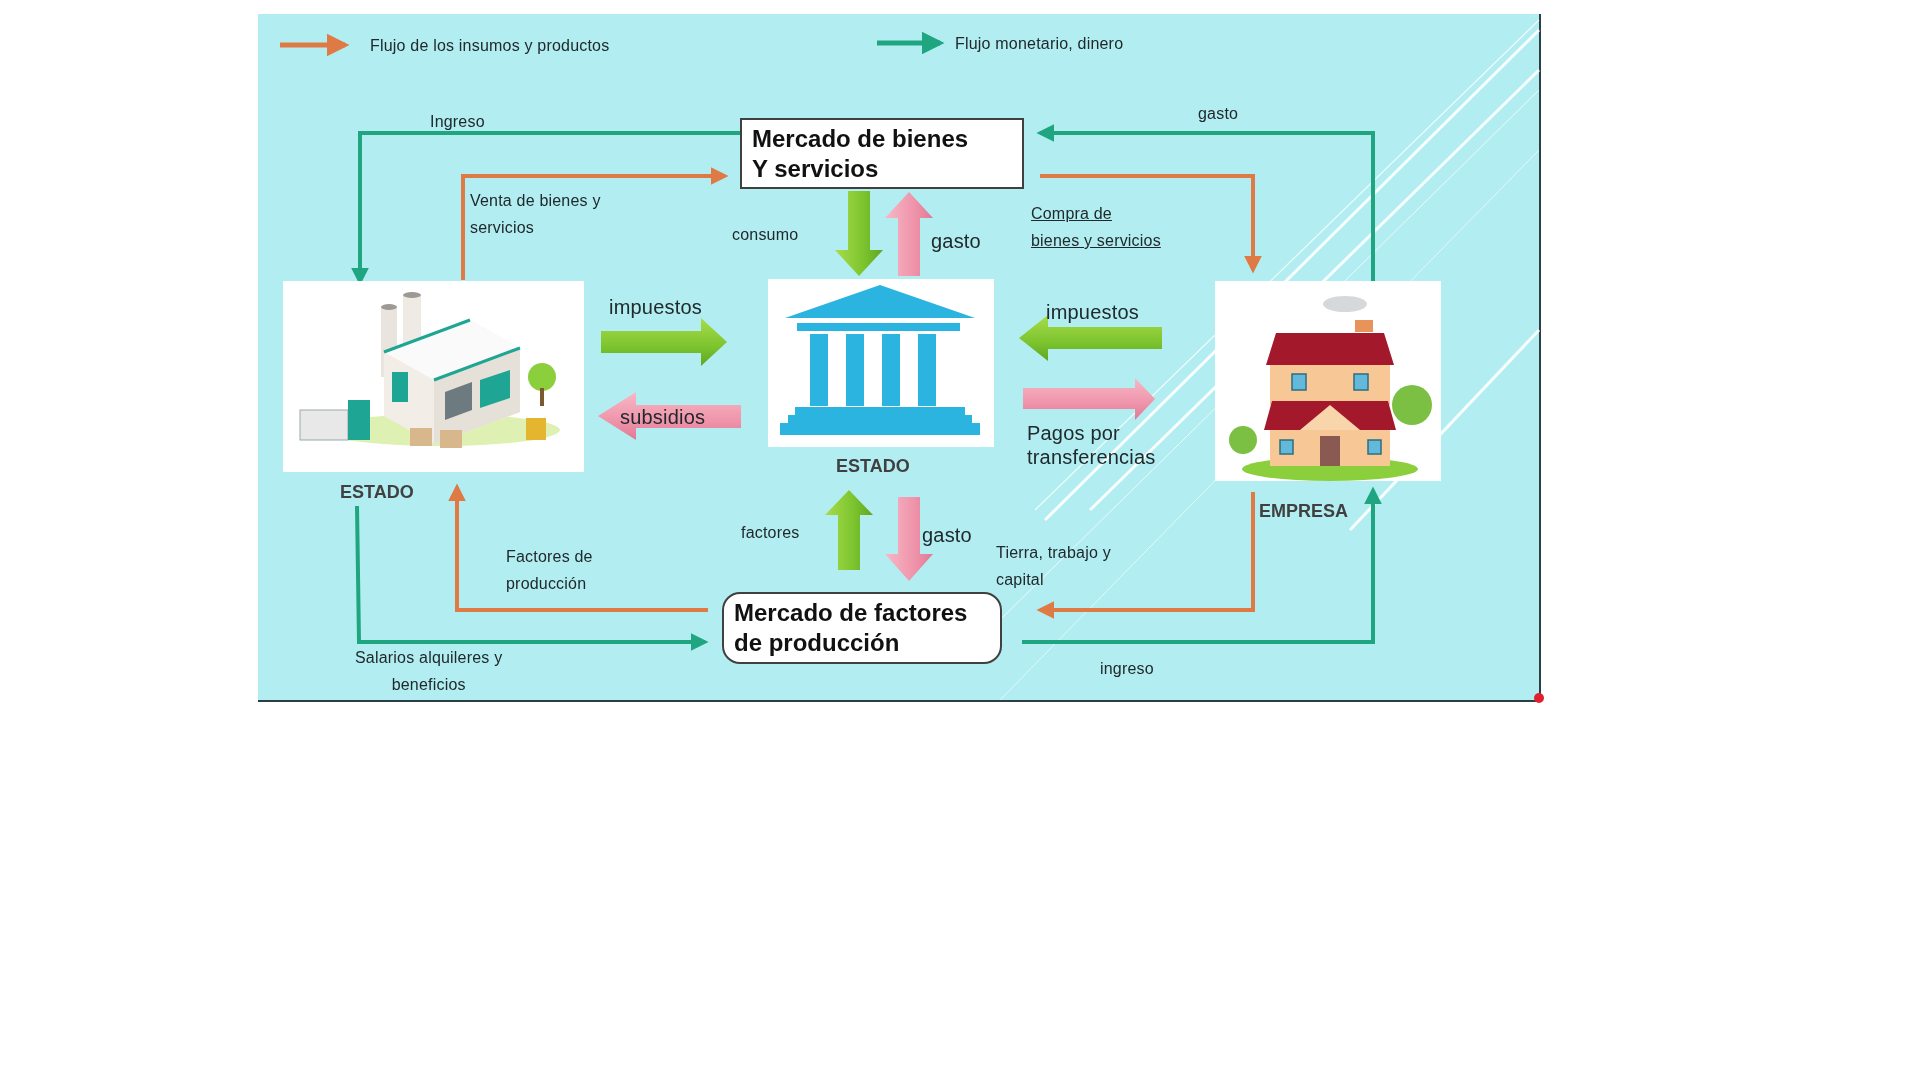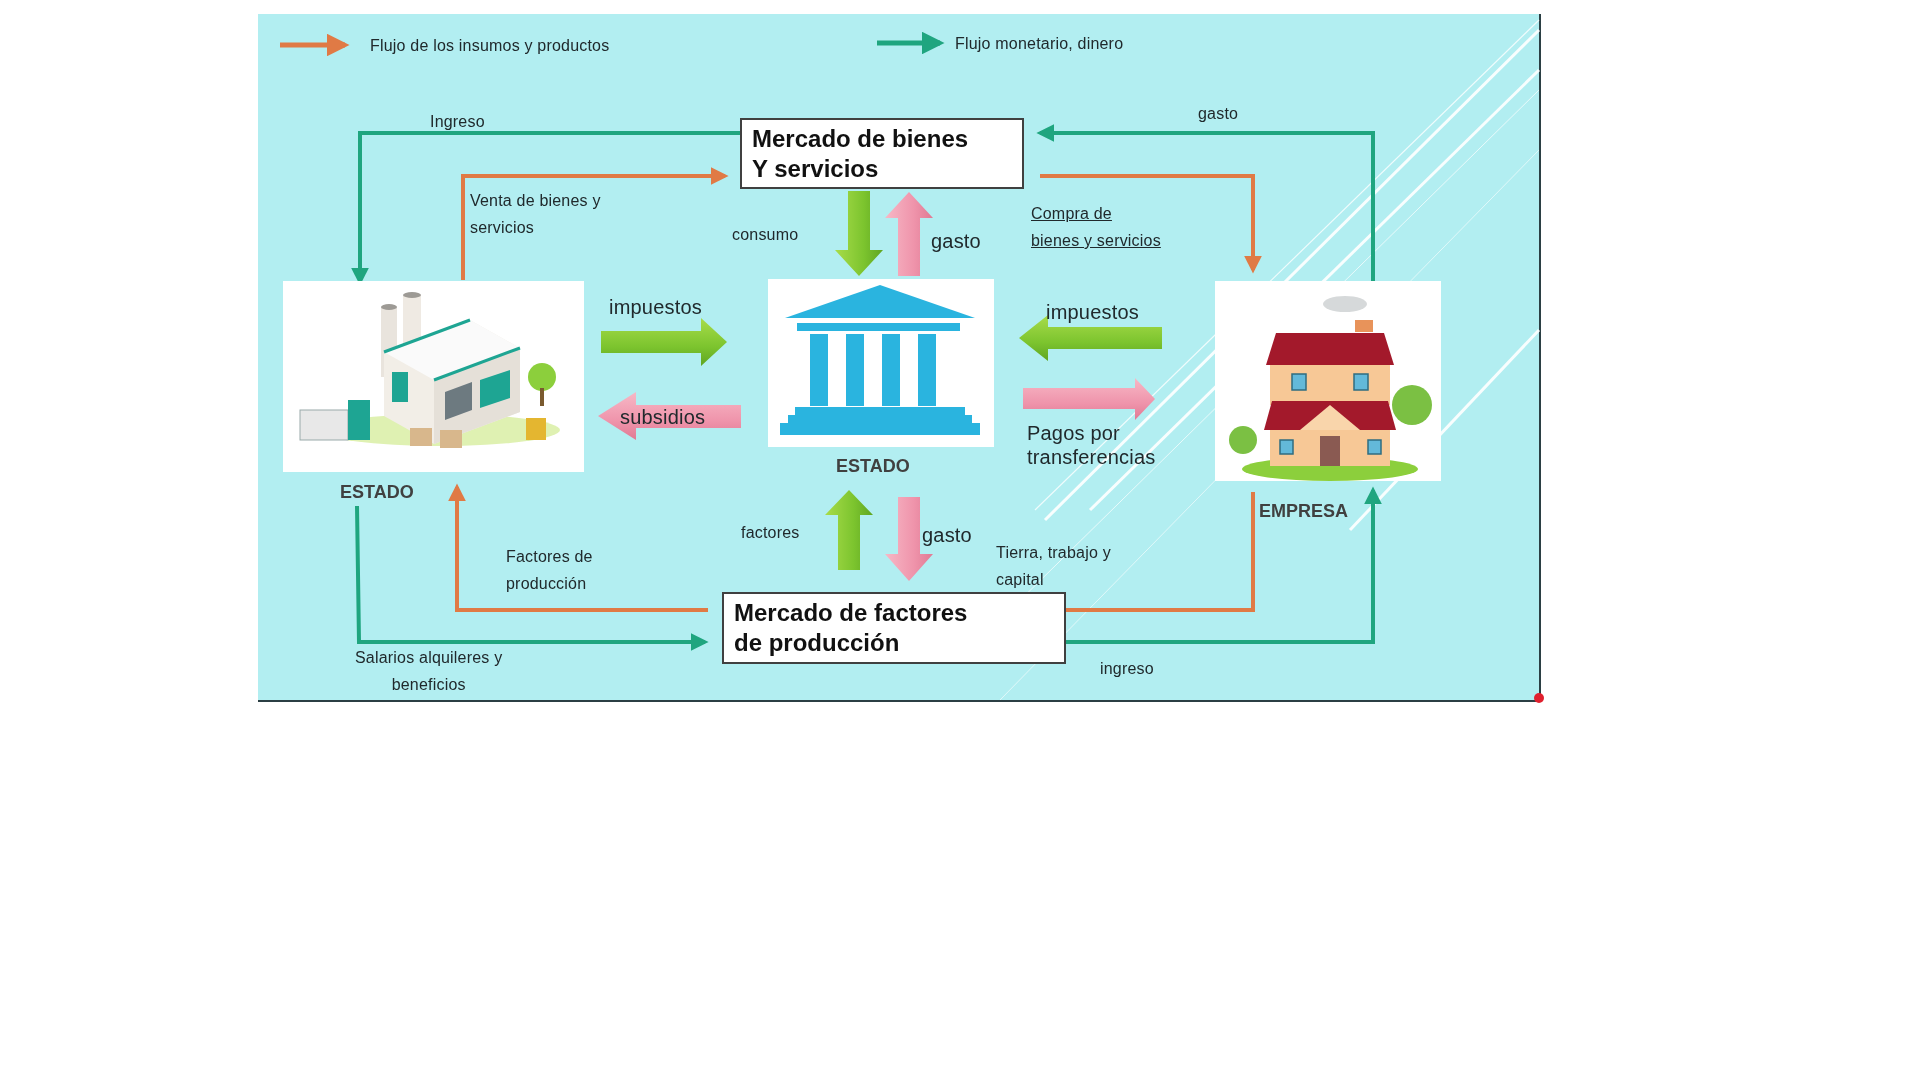--- a/index.html
+++ b/index.html
@@ -133,21 +133,21 @@
     <rect x="1280" y="440" width="13" height="14" fill="#63b9d9" stroke="#2f6c80" stroke-width="1.5"></rect>
     <rect x="1368" y="440" width="13" height="14" fill="#63b9d9" stroke="#2f6c80" stroke-width="1.5"></rect>
   </g>
 </svg>
 
 <div class="lbl" style="left:370px;top:32px;">Flujo de los insumos y productos</div>
 <div class="lbl" style="left:955px;top:30px;">Flujo monetario, dinero</div>
 
 <div class="market" style="left:740px;top:118px;width:284px;height:71px;">Mercado de bienes
 Y servicios</div>
-<div class="market" style="left:722px;top:592px;width:344px;height:72px;">Mercado de factores
+<div class="market" style="left:722px;top:592px;width:280px;height:72px;border-radius:18px;">Mercado de factores
 de producción</div>
 
 <div class="node-label" style="left:340px;top:482px;">ESTADO</div>
 <div class="node-label" style="left:836px;top:456px;">ESTADO</div>
 <div class="node-label" style="left:1259px;top:501px;">EMPRESA</div>
 
 <div class="lbl" style="left:430px;top:108px;">Ingreso</div>
 <div class="lbl" style="left:470px;top:187px;">Venta de bienes y
 servicios</div>
 <div class="lbl" style="left:1198px;top:100px;">gasto</div>

